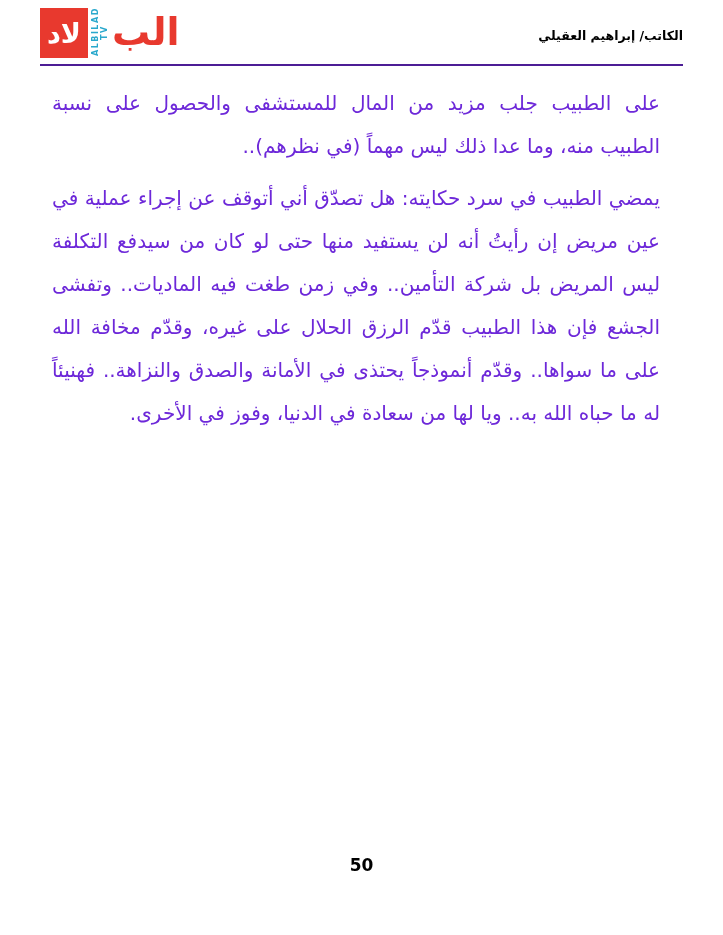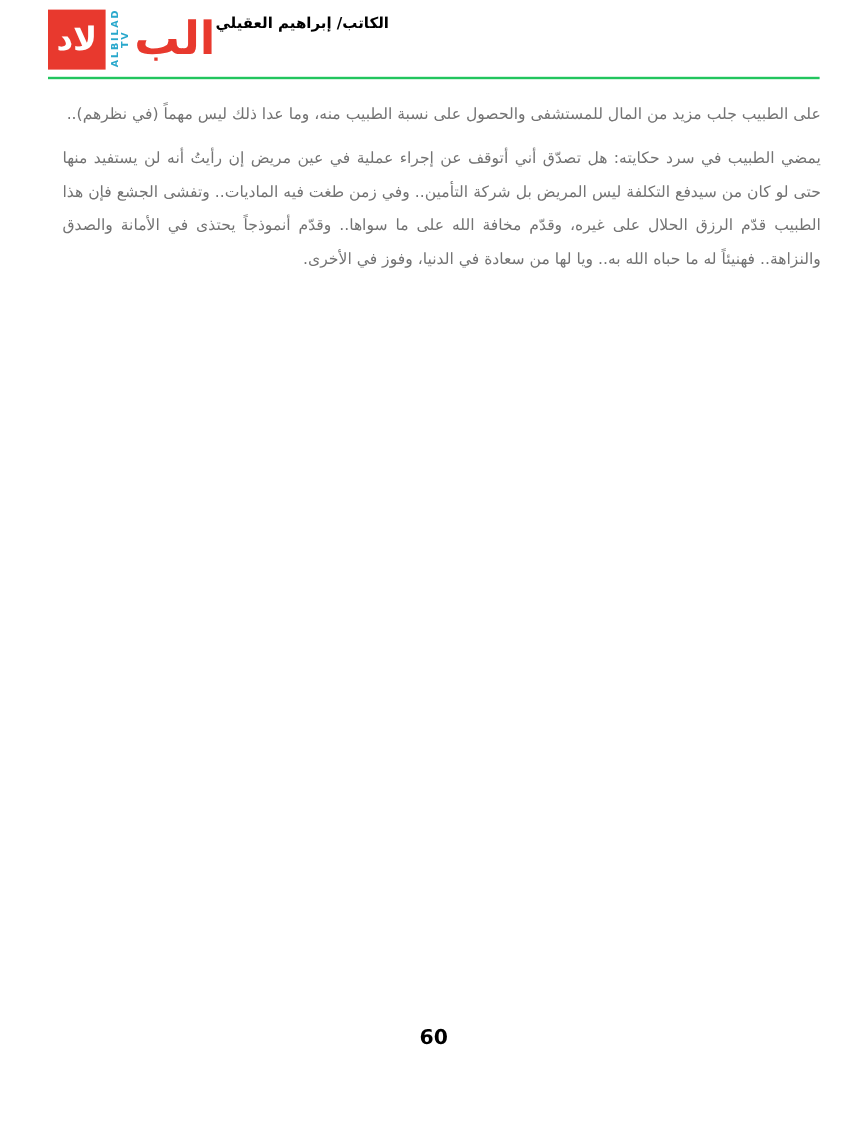--- a/index.html
+++ b/index.html
@@ -15,22 +15,23 @@
     overflow: hidden;
   }
 
   
   .header {
     position: absolute;
     top: 0;
     left: 40px;
     right: 40px;
     height: 66px;
-    border-bottom: 2px solid #22c55e;
+    border-bottom: 2px solid #4c1d95;
     display: flex;
+    justify-content: space-between;
     align-items: flex-start;
   }
 
   .logo {
     display: flex;
     align-items: stretch;
     gap: 3px;
     height: 50px;
     margin-top: 8px;
   }
@@ -60,38 +61,38 @@
   .logo-main {
     color: #e8392e;
     font-weight: bold;
     font-size: 38px;
     line-height: 1.1;
     direction: rtl;
     align-self: center;
   }
 
   .writer-name {
-    margin-top: 11px;
+    margin-top: 28px;
     font-size: 12.5px;
     font-weight: bold;
     color: #000000;
     direction: rtl;
   }
 
   
   .body-text {
     position: absolute;
     top: 82px;
-    right: 39px;
+    right: 63px;
     left: 52px;
     direction: rtl;
     text-align: justify;
     text-align-last: right;
-    color: #737373;
-    font-size: 13px;
+    color: #6d28d9;
+    font-size: 20px;
     line-height: 2.15;
   }
   .body-text p { margin-bottom: 9px; }
 
   
   .page-number {
     position: absolute;
     bottom: 60px;
     left: 0;
     right: 0;
@@ -116,15 +117,15 @@
 
     <div class="writer-name">الكاتب/ إبراهيم العقيلي</div>
 
   </div>
 
   <div class="body-text">
     <p>على الطبيب جلب مزيد من المال للمستشفى والحصول على نسبة الطبيب منه، وما عدا ذلك ليس مهماً (في نظرهم)..</p>
     <p>يمضي الطبيب في سرد حكايته: هل تصدّق أني أتوقف عن إجراء عملية في عين مريض إن رأيتُ أنه لن يستفيد منها حتى لو كان من سيدفع التكلفة ليس المريض بل شركة التأمين.. وفي زمن طغت فيه الماديات.. وتفشى الجشع فإن هذا الطبيب قدّم الرزق الحلال على غيره، وقدّم مخافة الله على ما سواها.. وقدّم أنموذجاً يحتذى في الأمانة والصدق والنزاهة.. فهنيئاً له ما حباه الله به.. ويا لها من سعادة في الدنيا، وفوز في الأخرى.</p>
   </div>
 
-  <div class="page-number">60</div>
+  <div class="page-number">50</div>
 
 </div>
 
 </body></html>

